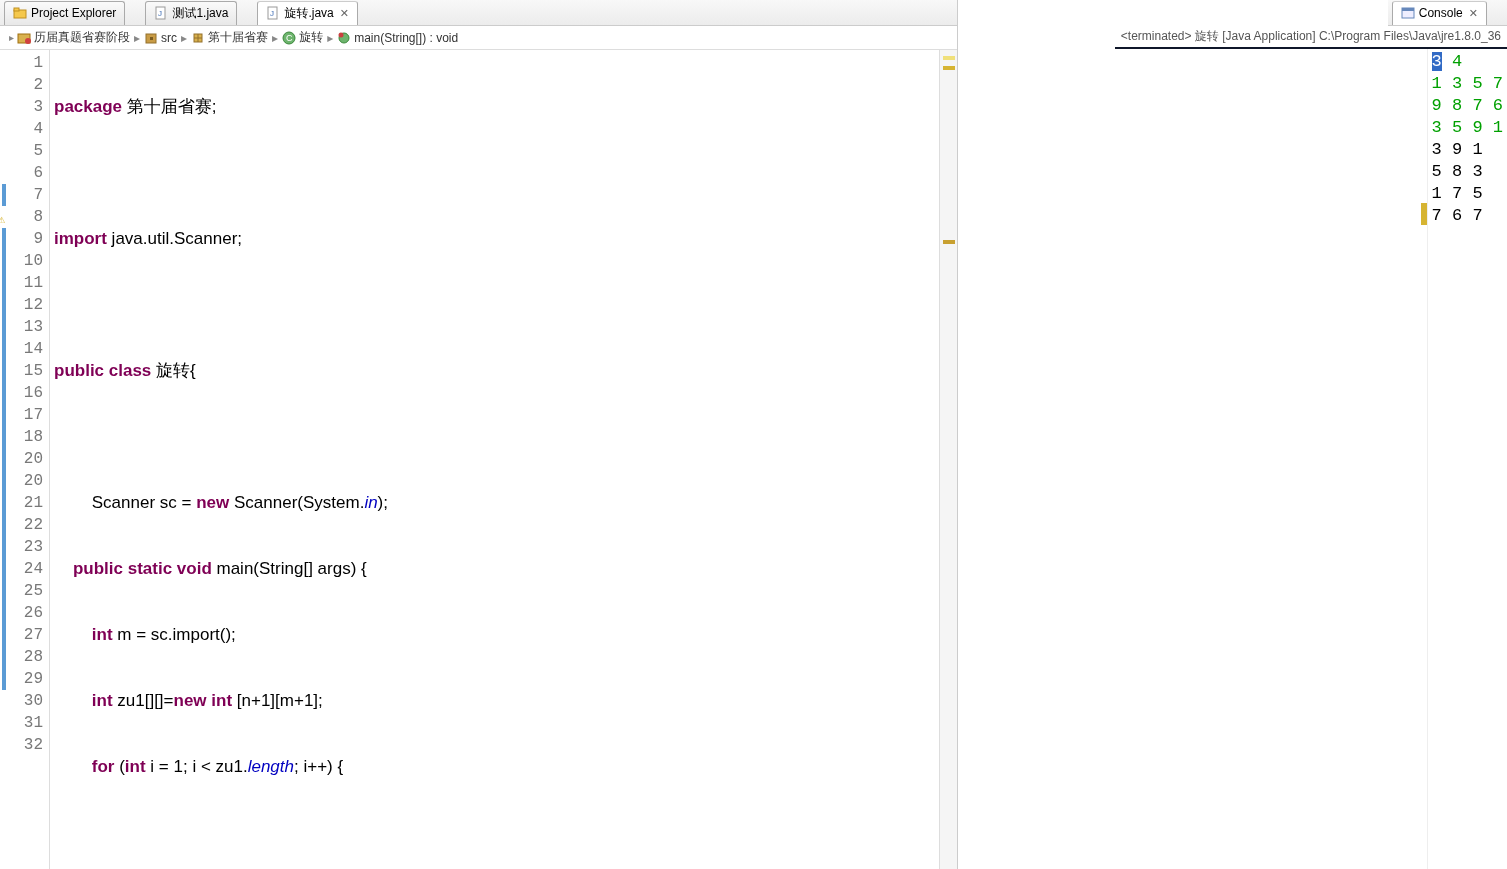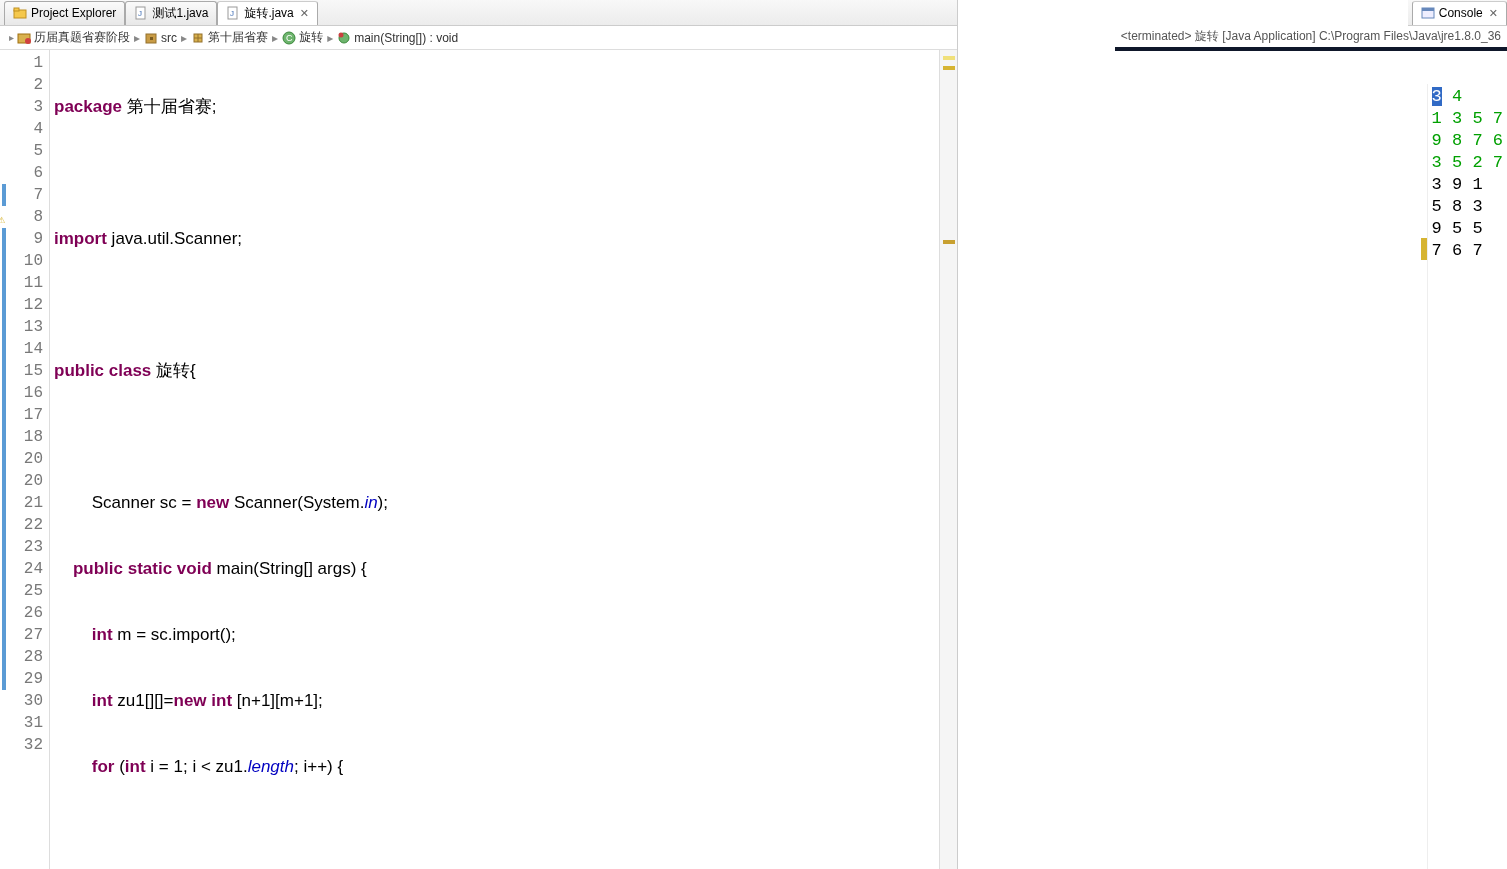--- a/index.html
+++ b/index.html
@@ -40,21 +40,21 @@
       border-bottom: 1px solid #ccc;
       padding-left: 4px;
     }
     .tab {
       display: flex;
       align-items: center;
       padding: 3px 8px;
       border: 1px solid #aaa;
       border-bottom: none;
       background: linear-gradient(#fafafa, #e8e8e8);
-      margin-right: 0;
+      margin-right: 20px;
       border-radius: 3px 3px 0 0;
       cursor: pointer;
       font-size: 12px;
       height: 24px;
     }
     .tab.active {
       background: #fff;
       border-top: 1px solid #ccc;
     }
     .tab .icon {
@@ -170,21 +170,21 @@
       align-items: center;
       height: 26px;
       background: linear-gradient(#f8f8f8, #ececec);
       border-bottom: 1px solid #ccc;
       padding-left: 4px;
     }
     .console-header {
       padding: 2px 6px;
       font-size: 12px;
       color: #555;
-      border-bottom: 4px solid #0f172a;
+      border-bottom: 2px solid #0f172a;
     }
     .console-content {
       flex: 1;
       font-family: Consolas, "Courier New", monospace;
       font-size: 17px;
       line-height: 22px;
       padding: 2px 4px;
       color: #000;
       position: relative;
     }
@@ -420,36 +420,36 @@
               <rect x="1" y="2" width="12" height="3" fill="#6688bb"></rect>
             </svg>
         </span>
         <span>Console</span>
         <span class="close-x">✕</span>
       </div>
     </div>
     <div class="console-header">
       <span>&lt;terminated&gt; 旋转 [Java Application] C:\Program Files\Java\jre1.8.0_36</span>
     </div>
-    <div style="display:flex;flex:1;margin-top:33px;">
+    <div style="display:flex;flex:1;">
       <div class="left-ruler">
         <div class="lr-mark"></div>
           <div class="lr-mark"></div>
           <div class="lr-mark"></div>
           <div class="lr-mark"></div>
           <div class="lr-mark"></div>
           <div class="lr-mark"></div>
           <div class="lr-mark"></div>
         <div class="lr-mark" style="background:#d6b432;width:6px;margin-left:1px;"></div>
       </div>
       <div class="console-content">
         <div class="console-line"><span class="selected-char">3</span><span class="input-text"> 4</span></div>
         <div class="console-line input-text">1 3 5 7</div>
         <div class="console-line input-text">9 8 7 6</div>
-        <div class="console-line input-text">3 5 2 7</div>
+        <div class="console-line input-text">3 5 9 1</div>
         <div class="console-line output-text">3 9 1 </div>
         <div class="console-line output-text">5 8 3 </div>
-        <div class="console-line output-text">9 5 5 </div>
+        <div class="console-line output-text">1 7 5 </div>
         <div class="console-line output-text">7 6 7 </div>
       </div>
     </div>
   </div>
 </div>
 
 </body></html>

